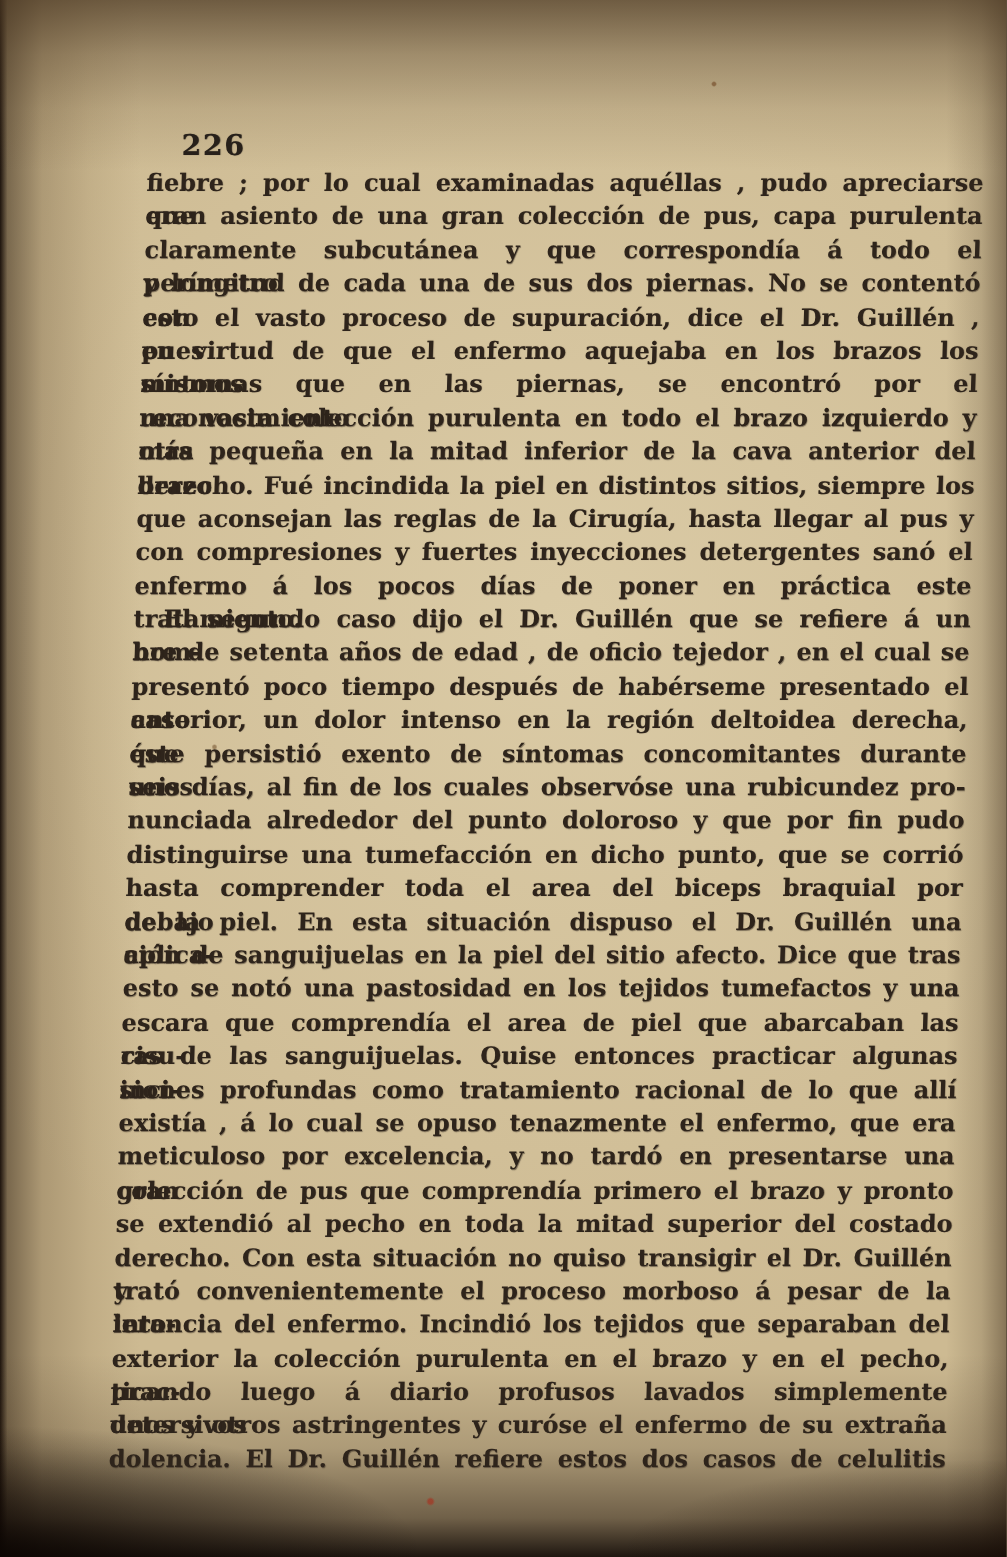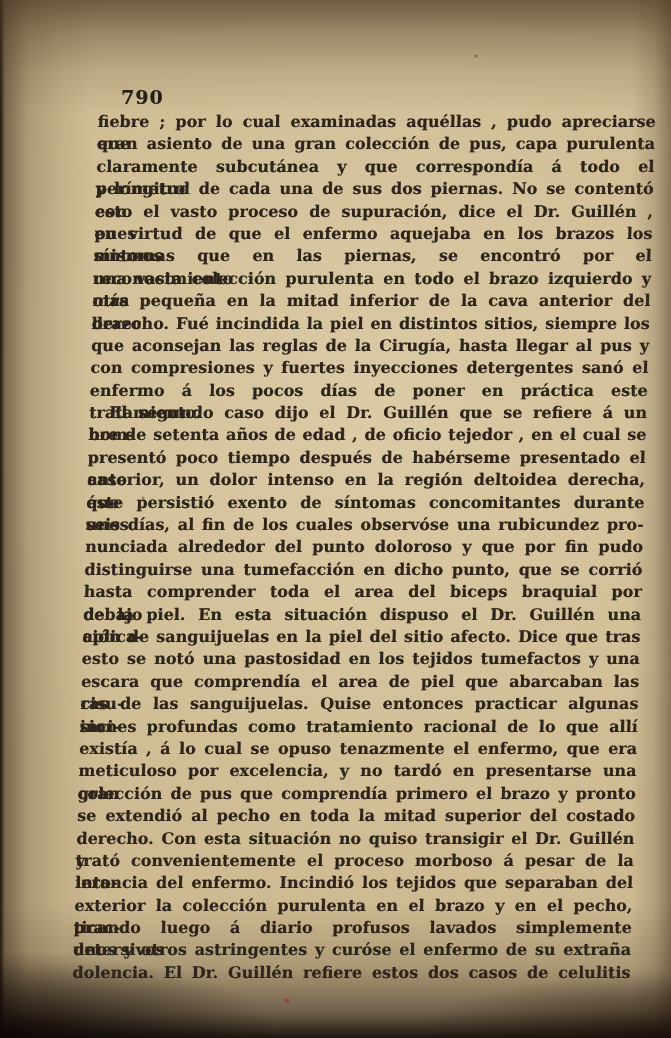--- a/index.html
+++ b/index.html
@@ -60,21 +60,21 @@
     overflow: visible;
   }
   .line.indent {
     text-indent: 20px;
   }
 </style>
 </head>
 <body>
 
 <div class="scan">
-  <div class="page-number">790</div>
+  <div class="page-number">226</div>
   <div class="text-block" id="text-block">
       <div class="line">fiebre ; por lo cual examinadas aquéllas , pudo apreciarse que</div>
       <div class="line">eran asiento de una gran colección de pus, capa purulenta</div>
       <div class="line">claramente subcutánea y que correspondía á todo el perímetro</div>
       <div class="line">y longitud de cada una de sus dos piernas. No se contentó con</div>
       <div class="line">esto el vasto proceso de supuración, dice el Dr. Guillén , pues</div>
       <div class="line">en virtud de que el enfermo aquejaba en los brazos los mismos</div>
       <div class="line">síntomas que en las piernas, se encontró por el reconocimiento</div>
       <div class="line">una vasta colección purulenta en todo el brazo izquierdo y otra</div>
       <div class="line">más pequeña en la mitad inferior de la cava anterior del brazo</div>

